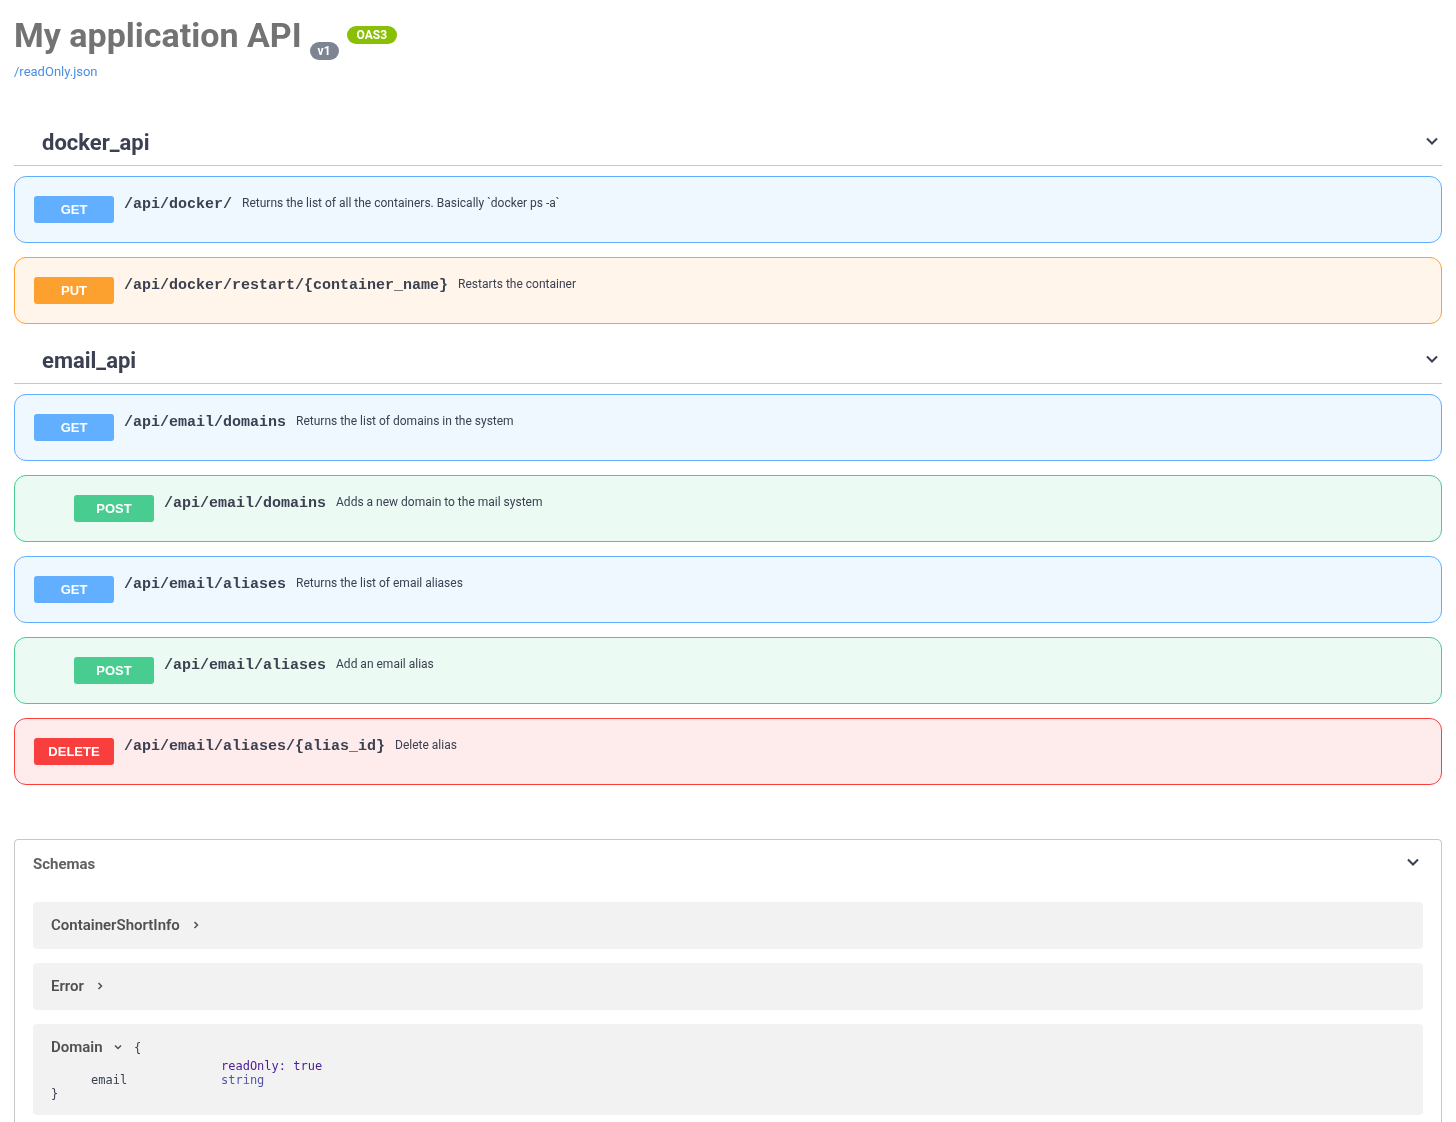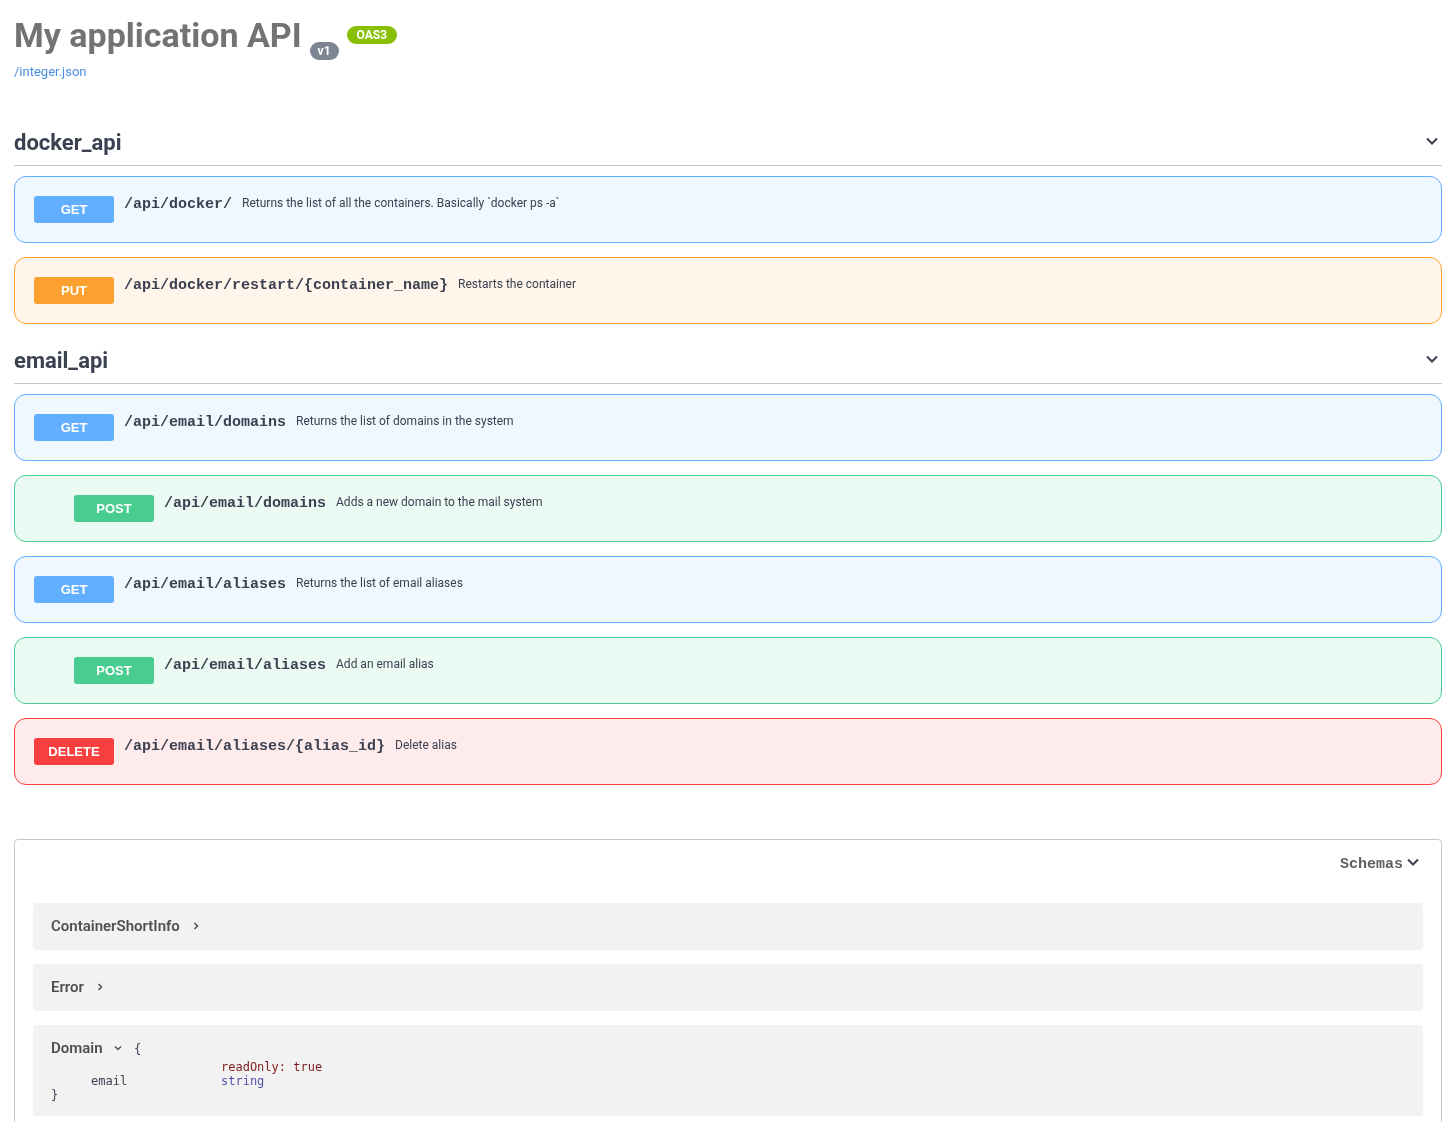--- a/index.html
+++ b/index.html
@@ -19,21 +19,21 @@
 .badge-oas {
   background: #89bf04; color: #fff; font-size: 12px; font-weight: 700;
   padding: 2px 10px; border-radius: 20px;
 }
 .spec-link {
   font-size: 13px; color: #4990e2; text-decoration: none; margin-top: 4px; display: inline-block;
 }
 .tag-section { display: flex; justify-content: space-between; align-items: center;
   padding: 10px 0; border-bottom: 1px solid rgba(59,65,81,.3); cursor: pointer;
 }
-.tag-name { font-size: 22px; font-weight: 700; color: #3b4151; }
+.tag-name { font-size: 22px; font-weight: 700; color: #3b4151; margin-left: 28px; }
 .chevron { }
 .chevron svg { width: 20px; height: 20px; }
 .ops-container { margin-top: 10px; }
 .opblock {
   border-radius: 12px; margin-bottom: 14px; border: 1px solid;
   display: flex; align-items: flex-start; padding: 19px; cursor: pointer;
 }
 .opblock.get { background: rgba(97,175,254,.1); border-color: #61affe; }
 .opblock.put { background: rgba(252,161,48,.1); border-color: #fca130; }
 .opblock.post { background: rgba(73,204,144,.1); border-color: #49cc90; }
@@ -47,54 +47,54 @@
 .opblock.post .method { background: #49cc90; margin-left: 40px; }
 .opblock.delete .method { background: #f93e3e; }
 .path {
   font-family: ui-monospace, "Courier New", monospace; font-size: 15px;
   font-weight: 600; color: #3b4151; margin: 0 10px; word-spacing: -2px;
 }
 .summary { font-size: 12px; color: #3b4151; }
 .gap { height: 40px; }
 .schemas-wrap { border: 1px solid rgba(59,65,81,.3); border-radius: 4px; }
 .schemas-header {
-  display: flex; justify-content: flex-end; align-items: center;
-  padding: 12px 18px; cursor: pointer; font-family: Liberation Mono, monospace;
+  display: flex; justify-content: space-between; align-items: center;
+  padding: 12px 18px; cursor: pointer;
 }
 .schemas-header span { font-size: 15px; font-weight: 700; color: #606060; }
 .schemas-body { padding: 0 18px 18px; }
 .model-box {
   background: rgba(0,0,0,.05); border-radius: 4px; padding: 14px 18px;
   margin-top: 14px; font-size: 15px;
 }
 .model-name { font-weight: 600; color: #505050; font-size: 15px; display:inline-block }
 .small-chevron { display:inline-block; margin-left:6px; vertical-align: middle; }
 .small-chevron svg { width: 12px; height: 12px; }
 .model-body { margin-top: 2px; }
 .prop-row { display: flex; }
 .prop-indent { width: 40px; }
 .prop-name { width: 130px; font-family: ui-monospace, monospace; font-size: 12px; color: #3b4151; }
 .prop-col { font-family: ui-monospace, monospace; font-size: 12px; }
 .prop-type { color: #5555aa; }
-.prop-meta { color: #7f1d1d; text-align: right; }
+.prop-meta { color: #4c1d95; text-align: right; }
 .brace-row { font-family: ui-monospace, monospace; font-size: 12px; color: #3b4151; }
 .brace-inline { font-family: ui-monospace, monospace; font-size: 12px; color: #3b4151; display:inline; margin-left:6px;}
 </style>
 </head>
 <body>
 
 
 
 
 <div class="header-row">
   <h1 class="title">My application API</h1>
   <span class="badge-version">v1</span>
   <span class="badge-oas">OAS3</span>
 </div>
-<a href="#" class="spec-link">/integer.json</a>
+<a href="#" class="spec-link">/readOnly.json</a>
 
 <div class="gap"></div>
 
 
 <div class="tag-section">
   <span class="tag-name">docker_api</span>
   <span class="chevron">
     <svg viewBox="0 0 24 24">
         <path d="M6 9l6 6 6-6" fill="none" stroke="#3b4151" stroke-width="2.5"></path>
       </svg>

